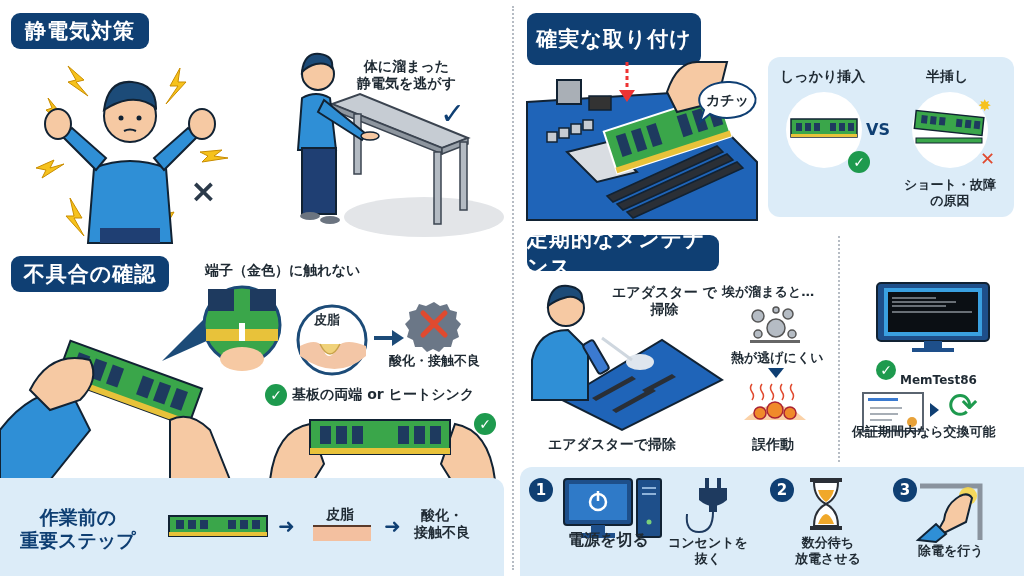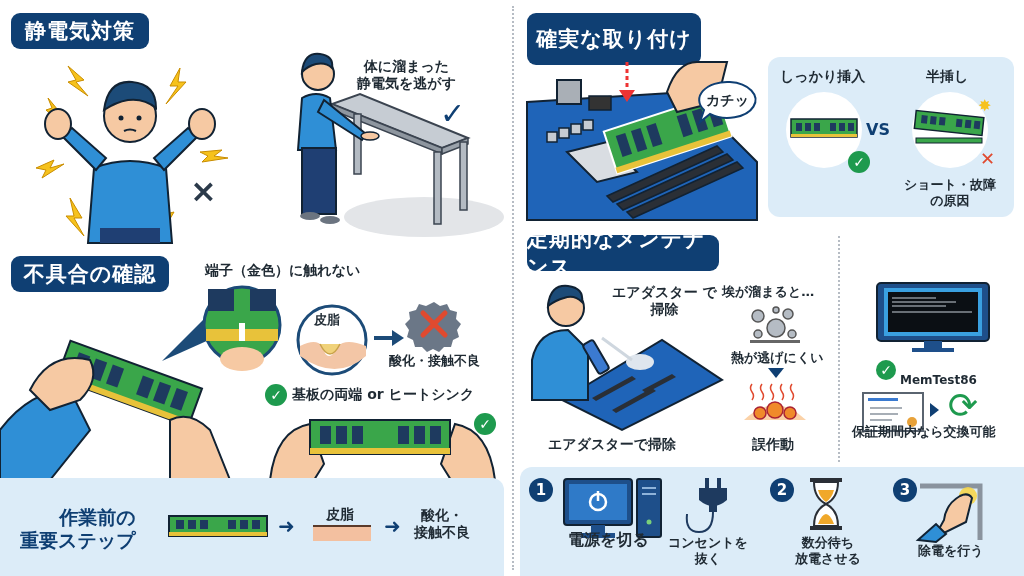--- a/index.html
+++ b/index.html
@@ -141,21 +141,21 @@
     <rect x="50" y="18" width="11" height="18" fill="#1e3a5f"></rect>
       <rect x="66" y="18" width="11" height="18" fill="#1e3a5f"></rect>
       <rect x="82" y="18" width="11" height="18" fill="#1e3a5f"></rect>
     <rect x="128" y="18" width="11" height="18" fill="#1e3a5f"></rect>
       <rect x="144" y="18" width="11" height="18" fill="#1e3a5f"></rect>
       <rect x="160" y="18" width="11" height="18" fill="#1e3a5f"></rect>
   </svg>
   <div class="badge-ok" style="left:474px;top:413px">✓</div>
 
   <div class="panel" style="left:0;top:478px;width:504px;height:98px;border-radius:0 12px 0 0"></div>
-  <div class="txt" style="left:20px;top:506px;font-size:19px;text-align:right;color:#0f3f73">
+  <div class="txt" style="left:20px;top:506px;font-size:19px;text-align:center;color:#0f3f73">
     <div>作業前の</div>
     <div>重要ステップ</div>
   </div>
   <svg style="left:168px;top:515px" width="100" height="24" viewBox="0 0 100 24">
     <rect x="1" y="1" width="98" height="20" fill="#3aa64a" stroke="#123" stroke-width="2"></rect>
     <rect x="1" y="17" width="98" height="4" fill="#e8c23a"></rect>
     <rect x="8" y="5" width="8" height="9" fill="#1e3a5f"></rect>
       <rect x="20" y="5" width="8" height="9" fill="#1e3a5f"></rect>
       <rect x="32" y="5" width="8" height="9" fill="#1e3a5f"></rect>
     <rect x="60" y="5" width="8" height="9" fill="#1e3a5f"></rect>

